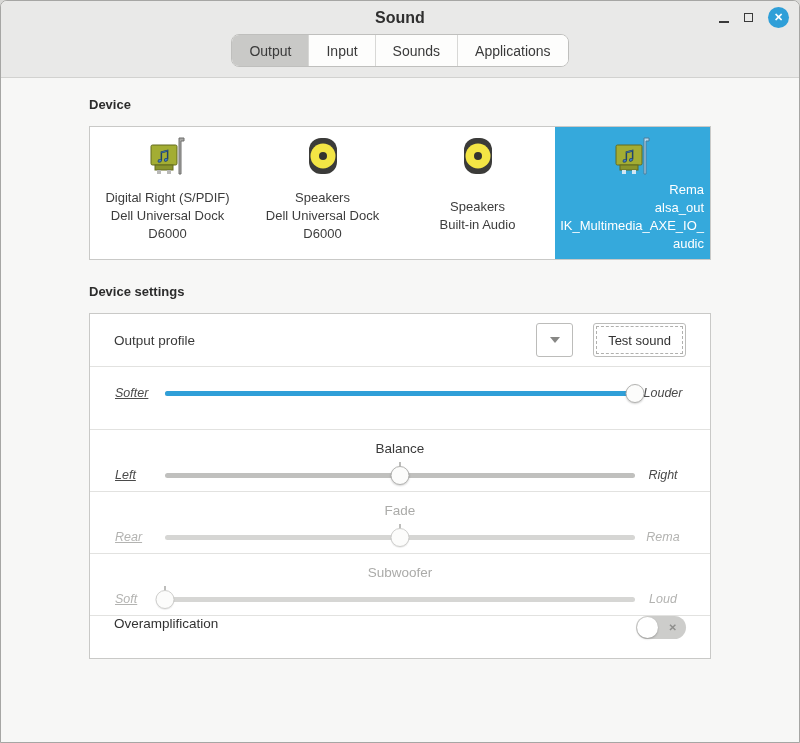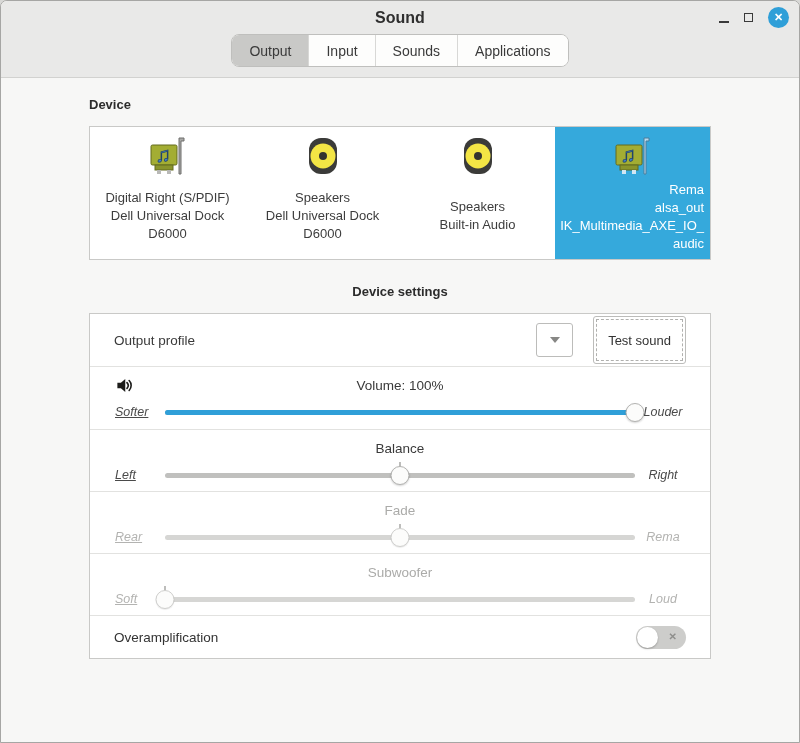--- a/index.html
+++ b/index.html
@@ -33,21 +33,21 @@
   .tab{
     padding:0 17px;display:flex;align-items:center;font-size:14px;color:#3a3a3a;
     background:#fdfdfc;border-left:1px solid #d8d8d6;cursor:default;
   }
   .tab:first-child{border-left:none;}
   .tab.selected{background:#c9c9c7;}
 
   
   .content{padding:19px 88px 0;}
   .section-heading{font-size:13px;font-weight:bold;color:#2c2c2c;height:15px;line-height:15px;}
-  .section-heading.second{margin-top:24px;text-align:center;}
+  .section-heading.second{margin-top:24px;}
 
   .panel{background:var(--panel-bg,#fff);border:1px solid var(--panel-border,#c9c9c7);margin-top:14px;}
 
   
   .device-panel{height:134px;display:flex;}
   .dev-card{flex:1;display:flex;flex-direction:column;align-items:center;padding:6px 4px 8px;overflow:hidden;}
   .dev-card .icon{height:48px;display:flex;align-items:center;justify-content:center;flex:none;}
   .dev-lines{flex:1;width:100%;display:flex;flex-direction:column;justify-content:center;
     text-align:center;font-size:13px;line-height:18px;color:#3d3d3d;}
   .dev-card.selected{background:var(--selected-bg,#35a9dc);}
@@ -57,21 +57,21 @@
   .settings-panel{margin-top:14px;}
   .row{border-top:1px solid #e2e2e0;}
   .row:first-child{border-top:none;}
 
   .profile-row{height:52px;display:flex;align-items:center;padding:0 24px;}
   .profile-label{flex:1;font-size:13.5px;color:#3a3a3a;}
   .dropdown-btn{width:37px;height:34px;background:#fff;border:1px solid #bcbcba;border-radius:3px;
     display:flex;align-items:center;justify-content:center;cursor:default;}
   .dd-triangle{width:0;height:0;border-left:5px solid transparent;border-right:5px solid transparent;
     border-top:6px solid #878785;}
-  .test-btn{height:48px;margin-left:20px;padding:0 14px;background:#fff;border:1px solid #bcbcba;
+  .test-btn{height:34px;margin-left:20px;padding:0 14px;background:#fff;border:1px solid #bcbcba;
     border-radius:3px;font-size:13px;color:#333;outline:1px dashed #b0b0ae;outline-offset:-4px;
     display:flex;align-items:center;cursor:default;font-family:"Liberation Sans",sans-serif;}
 
   .slider-row{height:62px;padding-top:9px;}
   .slider-row.vol{height:63px;}
   .title-line{position:relative;height:19px;display:flex;align-items:center;justify-content:center;}
   .slider-title{font-size:13.5px;color:#3a3a3a;}
   .vol-icon{position:absolute;left:25px;top:0;}
   .slider-line{display:flex;align-items:center;padding:0 25px;margin-top:5px;height:24px;}
   .end-label{font-size:12.5px;font-style:italic;color:#4a4a4a;flex:none;}
@@ -85,21 +85,21 @@
   .handle{position:absolute;top:1px;left:calc(var(--val,0)*1%);transform:translateX(-50%);
     width:19px;height:19px;border-radius:50%;background:#fcfcfb;border:1px solid #b3b3b1;
     box-shadow:0 1px 2px rgba(0,0,0,.18);}
   .tick{position:absolute;top:-3px;left:calc(var(--val,0)*1%);transform:translateX(-50%);
     width:2px;height:5px;background:#bdbdbb;}
   .slider-row.disabled .slider-title{color:#ababa9;}
   .slider-row.disabled .end-label{color:#b3b3b1;}
   .slider-row.disabled .track{background:#d6d6d4;}
   .slider-row.disabled .handle{border-color:#cfcfcd;box-shadow:0 1px 1px rgba(0,0,0,.08);}
 
-  .toggle-row{height:43px;display:flex;align-items:center;justify-content:space-between;padding:0 24px;}
+  .toggle-row{height:43px;display:flex;justify-content:space-between;padding:0 24px;}
   .toggle-label{font-size:13.5px;color:#333;}
   .toggle{width:50px;height:23px;border-radius:12px;background:#cdcdcb;position:relative;cursor:default;}
   .knob{position:absolute;left:1px;top:1px;width:21px;height:21px;border-radius:50%;background:#fff;
     box-shadow:0 1px 2px rgba(0,0,0,.25);}
   .toggle-x{position:absolute;right:9px;top:50%;transform:translateY(-50%);
     font-size:10px;font-weight:bold;color:#8e8e8c;line-height:1;}
 </style>
 </head>
 <body>
 
@@ -208,30 +208,20 @@
 
       <div class="row profile-row">
         <div class="profile-label">Output profile</div>
         <div class="dropdown-btn">
           <span class="dd-triangle"></span>
         </div>
         <div class="test-btn">Test sound</div>
       </div>
 
       <div class="row slider-row vol filled" style="--val: 100;">
-        <div class="title-line">
-          <span class="vol-icon">
-            <svg width="19" height="19" viewBox="0 0 20 20">
-              <path d="M2.5 7.2v5.6h3.7l4.6 4V3.2l-4.6 4z" fill="#1d1d1b"></path>
-              <path d="M12.6 7a4.4 4.4 0 0 1 0 6" stroke="#1d1d1b" stroke-width="1.7" fill="none" stroke-linecap="round"></path>
-              <path d="M14.9 4.8a7.5 7.5 0 0 1 0 10.4" stroke="#1d1d1b" stroke-width="1.7" fill="none" stroke-linecap="round"></path>
-            </svg>
-          </span>
-          <span class="slider-title">Volume: 100%</span>
-        </div>
         <div class="slider-line">
           <span class="end-label left">Softer</span>
           <span class="track-wrap">
             <span class="track"></span>
             <span class="fill"></span>
             <span class="handle"></span>
           </span>
           <span class="end-label right">Louder</span>
         </div>
       </div>

